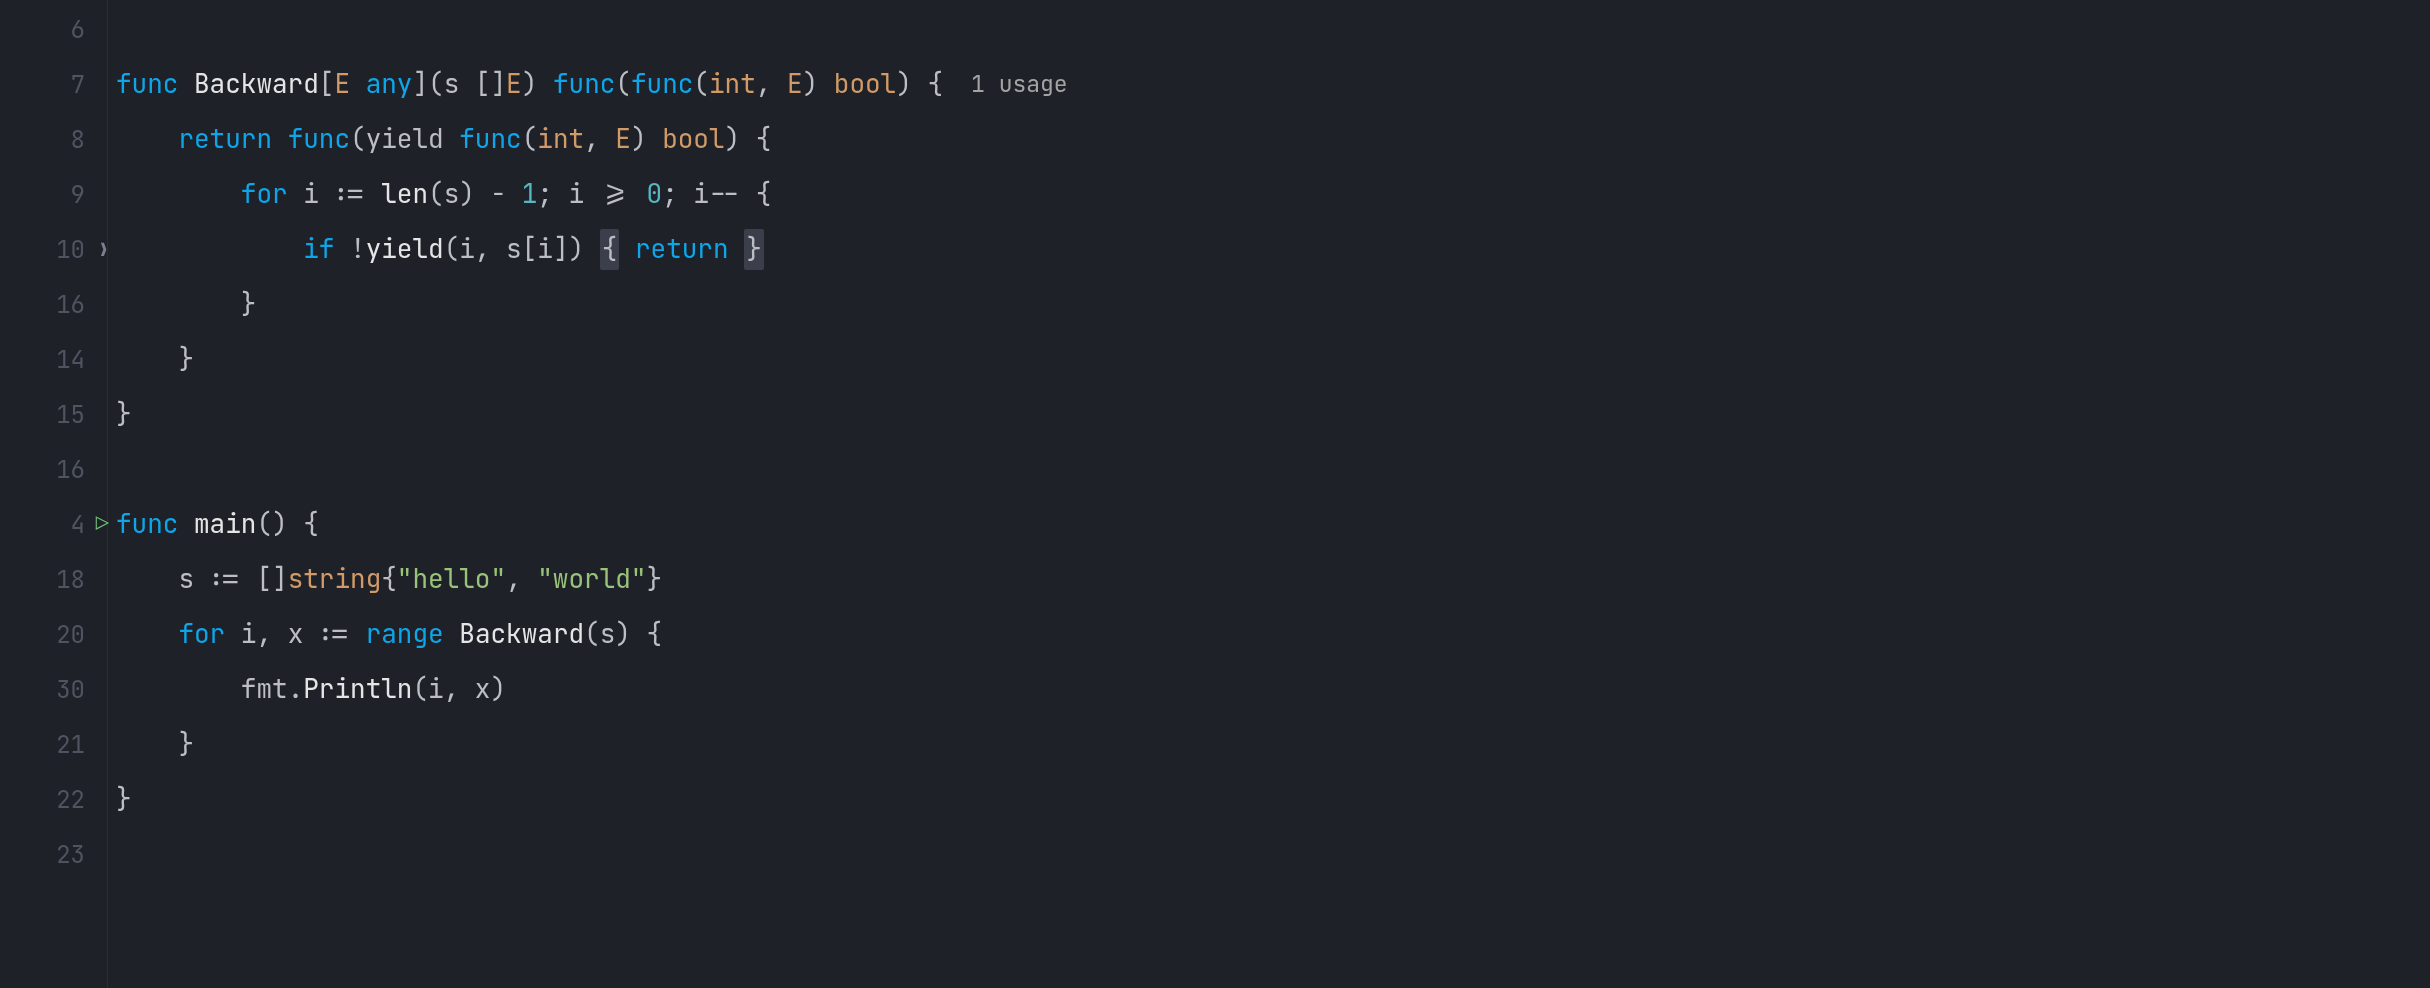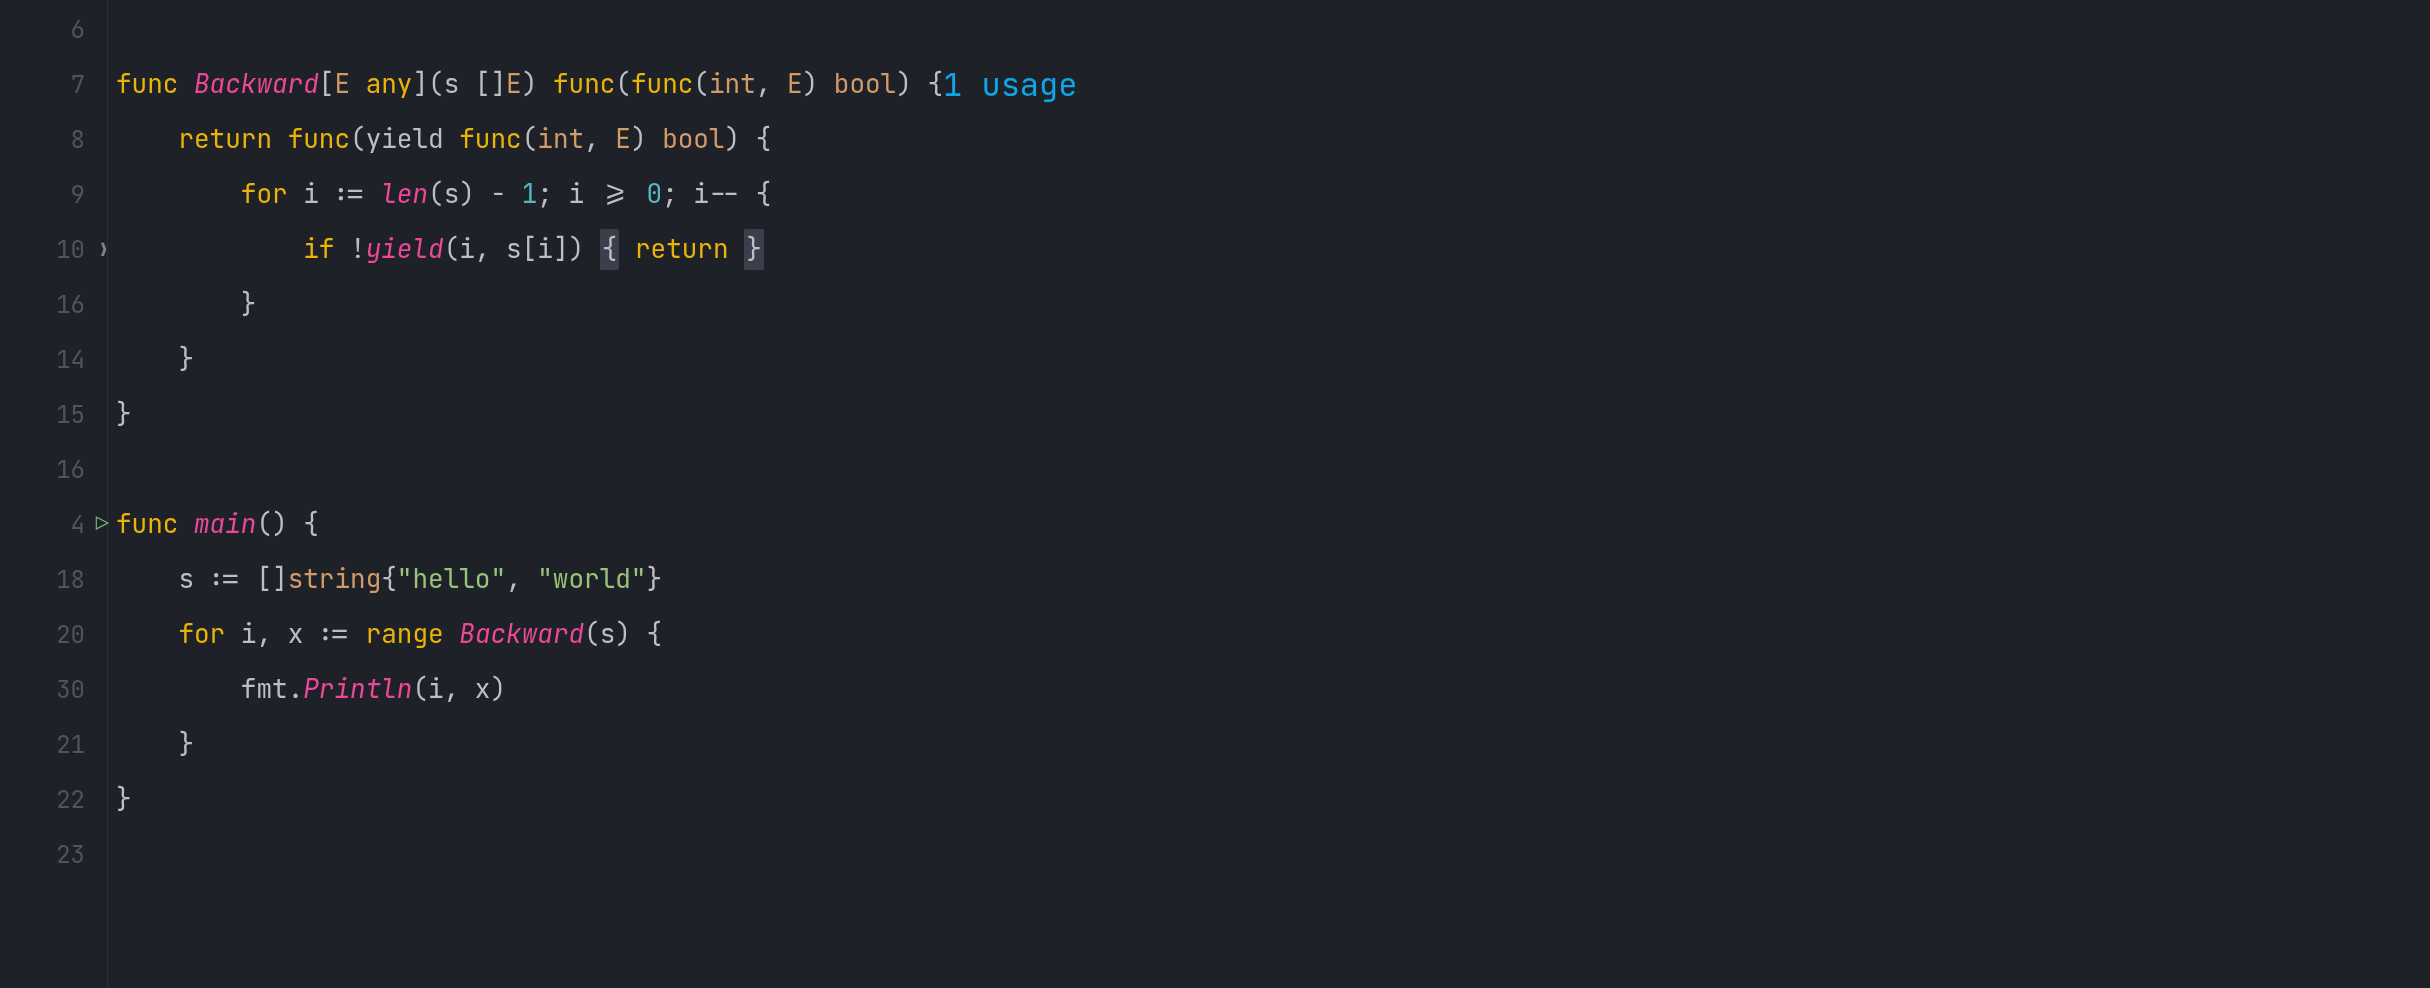--- a/index.html
+++ b/index.html
@@ -57,29 +57,29 @@
     padding-top: 2px;
     position: relative;
   }
   .code-row {
     height: 55px;
     display: flex;
     align-items: center;
     white-space: pre;
   }
   
-  .kw   { color: #eab308; }       
-  .fn   { color: #ec4899; font-style: italic; }       
+  .kw   { color: #0ea5e9; }       
+  .fn   { color: #e5e5e5; }       
   .type { color: #d19a66; }       
   .id   { color: #bcbec4; }       
   .punc { color: #bcbec4; }       
   .op   { color: #bcbec4; }       
   .num  { color: #56b6c2; }       
   .str  { color: #98c379; }       
-  .hint { color: #0ea5e9; font-style: normal; font-size: 32px;}
+  .hint { color: #a3a3a3; font-style: normal; margin-left: 28px; font-size: 23px;}
   .hl   { background: #3a3f4b; border-radius: 2px; padding: 0 2px;}
 </style>
 </head>
 <body>
 
 <div class="editor">
   <div class="gutter">
 
   <div class="gutter-row">
         <span class="line-num">6</span>

